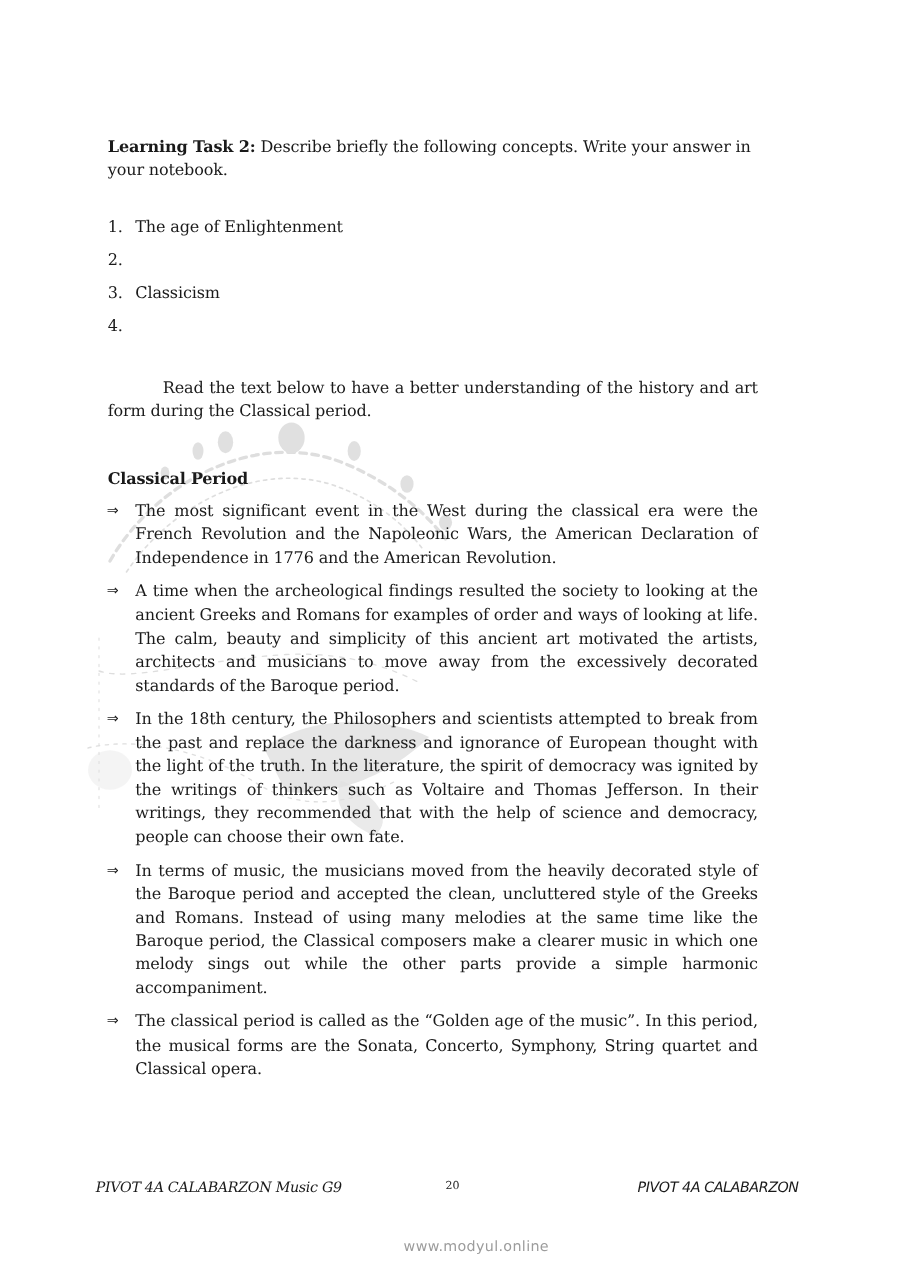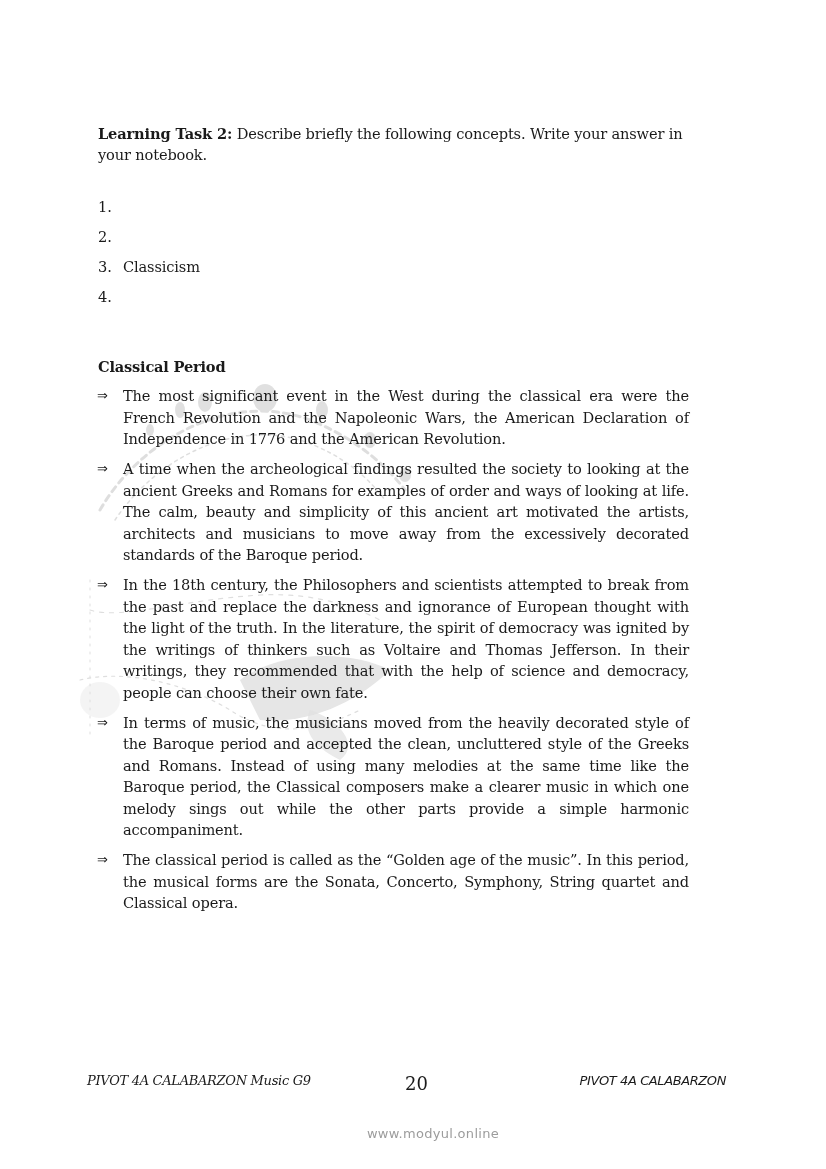--- a/index.html
+++ b/index.html
@@ -102,21 +102,21 @@
     .footer .left {
       position: absolute;
       left: 0;
       font-style: italic;
       font-family: "DejaVu Serif", "Liberation Serif", serif;
       letter-spacing: -0.3px;
     }
     .footer .center {
       position: absolute;
       left: 318px;
-      font-size: 18px;
+      font-size: 10px;
     }
     .footer .right {
       position: absolute;
       right: 17px;
       font-style: italic;
       font-family: "DejaVu Sans", "Liberation Sans", sans-serif;
       letter-spacing: -0.4px;
     }
     .site-mark {
       position: absolute;
@@ -158,33 +158,35 @@
     </g>
   </svg>
 
   <div class="content">
 
     <p class="task-intro"><span class="label">Learning Task 2:</span><span> Describe briefly the following concepts. Write your answer in your notebook.</span></p>
 
     <ol class="concept-list">
       <li>
           <span class="num">1.</span>
+          <span>The age of Enlightenment</span>
         </li>
       <li>
           <span class="num">2.</span>
         </li>
       <li>
           <span class="num">3.</span>
           <span>Classicism</span>
         </li>
       <li>
           <span class="num">4.</span>
         </li>
     </ol>
 
+    <p class="read-para">Read the text below to have a better understanding of the history and art form during the Classical period.</p>
 
     <h2 class="section-title">Classical Period</h2>
 
     <ul class="bullets">
       <li><span class="arrow">⇒</span><span>The most significant event in the West during the classical era were the French Revolution and the Napoleonic Wars, the American Declaration of Independence in 1776 and the American Revolution.</span></li>
       <li><span class="arrow">⇒</span><span>A time when the archeological findings resulted the society to looking at the ancient Greeks and Romans for examples of order and ways of looking at life. The calm, beauty and simplicity of this ancient art motivated the artists, architects and musicians to move away from the excessively decorated standards of the Baroque period.</span></li>
       <li><span class="arrow">⇒</span><span>In the 18th century, the Philosophers and scientists attempted to break from the past and replace the darkness and ignorance of European thought with the light of the truth. In the literature, the spirit of democracy was ignited by the writings of thinkers such as Voltaire and Thomas Jefferson. In their writings, they recommended that with the help of science and democracy, people can choose their own fate.</span></li>
       <li><span class="arrow">⇒</span><span>In terms of music, the musicians moved from the heavily decorated style of the Baroque period and accepted the clean, uncluttered style of the Greeks and Romans. Instead of using many melodies at the same time like the Baroque period, the Classical composers make a clearer music in which one melody sings out while the other parts provide a simple harmonic accompaniment.</span></li>
       <li><span class="arrow">⇒</span><span>The classical period is called as the “Golden age of the music”. In this period, the musical forms are the Sonata, Concerto, Symphony, String quartet and Classical opera.</span></li>
     </ul>

